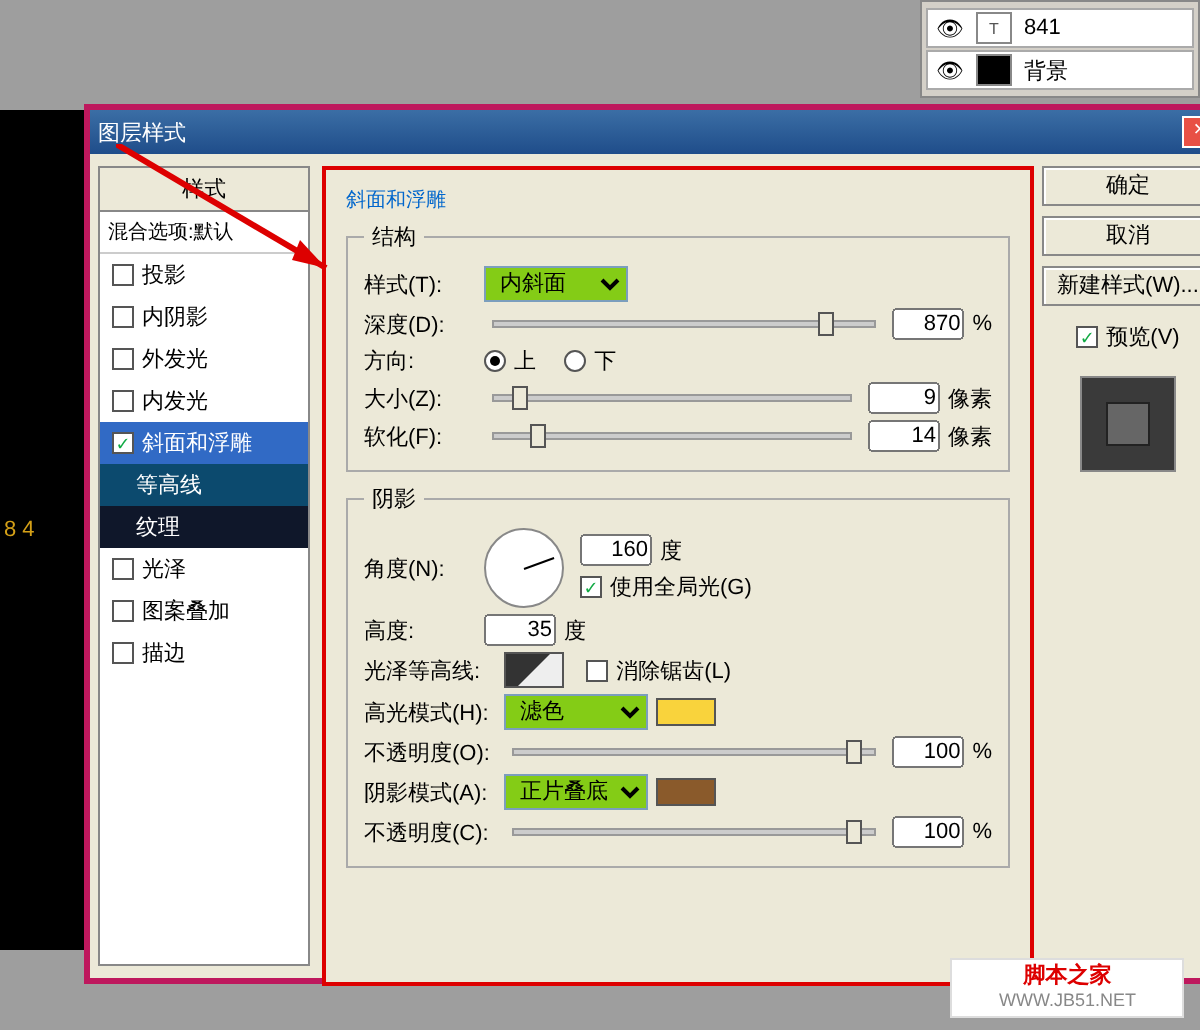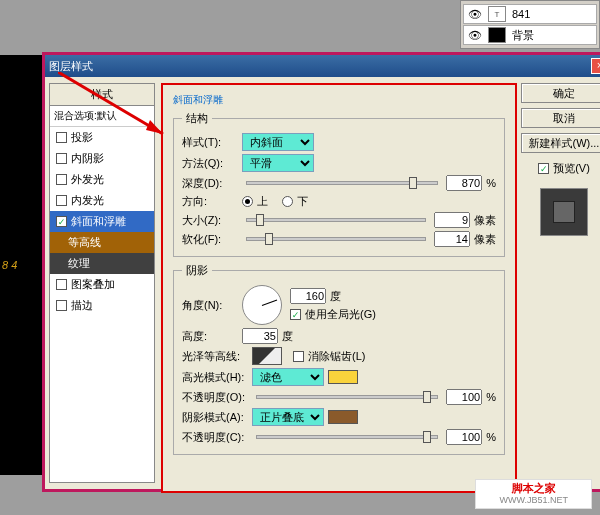--- a/index.html
+++ b/index.html
@@ -12,47 +12,47 @@
 .dialog{position:absolute;left:42px;top:52px;width:574px;height:440px;background:#ece9d8;border:3px solid #be185d}
 .titlebar{height:22px;background:linear-gradient(#3b6ea5,#1f4d8a);color:#fff;display:flex;align-items:center;padding:0 4px;justify-content:space-between}
 .closebox{width:18px;height:16px;background:#e85045;color:#fff;border:1px solid #fff;text-align:center;line-height:12px;cursor:pointer}
 .dlg-body{display:flex;height:calc(100% - 22px)}
 .left-col{width:106px;border:1px solid #888;margin:6px 4px;background:#fff}
 .lc-head{background:#ece9d8;border-bottom:1px solid #888;padding:3px 4px;text-align:center}
 .blend{border-bottom:1px solid #ccc;padding:3px 4px;font-size:10px}
 .style-item{padding:3px 4px 3px 6px;display:flex;align-items:center;gap:4px}
 .style-item .cb{width:11px;height:11px;border:1px solid #555;background:#fff;display:inline-flex;align-items:center;justify-content:center;font-size:9px;color:#1a4}
 .style-item.sel{background:#316ac5;color:#fff}
-.style-item.sub{padding-left:18px;background:#404040;color:#fff}
-.style-item.sub.active{background:#a16207}
+.style-item.sub{padding-left:18px;background:#0f172a;color:#fff}
+.style-item.sub.active{background:#0c4a6e}
 .mid-col{flex:1;margin:6px 2px;position:relative}
 .redbox{border:2px solid #d00;height:410px;padding:6px 10px;background:#ece9d8}
 .section-title{color:#06c;font-size:10px;margin:2px 0 4px}
 fieldset{border:1px solid #aaa;padding:4px 8px 6px;margin-bottom:6px}
 legend{padding:0 4px}
 .row{display:flex;align-items:center;margin:3px 0;gap:4px}
 .row .lab{width:56px;text-align:left}
-select,input[type=text]{border:1px solid #7b9ebd;background:#5eead4;height:18px;padding:0 3px}
+select,input[type=text]{border:1px solid #7b9ebd;background:#84cc16;height:18px;padding:0 3px}
 select{width:72px}
 .num{width:36px;text-align:right}
 .slider{flex:1;height:4px;background:#ccc;position:relative;border:1px solid #999;margin:0 4px}
 .slider .knob{position:absolute;top:-5px;width:8px;height:12px;background:#ece9d8;border:1px solid #555}
 .radio{width:11px;height:11px;border:1px solid #555;border-radius:50%;background:#fff;display:inline-flex;align-items:center;justify-content:center}
 .radio.on::after{content:"";width:5px;height:5px;background:#000;border-radius:50%}
 .angle-widget{width:40px;height:40px;border:1px solid #888;border-radius:50%;position:relative;background:#fff}
 .angle-widget::after{content:"";position:absolute;left:50%;top:50%;width:16px;height:1px;background:#000;transform-origin:left;transform:rotate(-20deg)}
 .cb2{width:11px;height:11px;border:1px solid #555;background:#fff;display:inline-flex;align-items:center;justify-content:center;font-size:9px;color:#1a4}
 .contour{width:30px;height:18px;border:1px solid #555;background:linear-gradient(135deg,#333 49%,#eee 51%)}
 .swatch{width:30px;height:14px;border:1px solid #555}
 .right-col{width:86px;margin:6px 6px 6px 2px;display:flex;flex-direction:column;gap:5px}
 .btn{border:1px solid #888;background:#ece9d8;height:20px;text-align:center;line-height:18px;cursor:pointer;box-shadow:1px 1px 0 #fff inset}
 .preview{width:48px;height:48px;background:#3a3a3a;border:1px solid #888;margin:4px auto;display:flex;align-items:center;justify-content:center}
 .preview .inner{width:22px;height:22px;background:#666;border:1px solid #222}
 .arrow{position:absolute;left:58px;top:72px;width:110px;height:70px;pointer-events:none;z-index:5}
-.canvas-bg{position:absolute;left:0;top:55px;width:60px;height:420px;background:#000;color:#d4a017;font-size:48px;font-family:serif;display:flex;align-items:center;padding-left:2px;font-style:italic;overflow:hidden}
+.canvas-bg{position:absolute;left:0;top:55px;width:60px;height:420px;background:#000;color:#d4a017;font-size:48px;font-family:serif;display:flex;align-items:center;padding-left:2px;overflow:hidden}
 .watermark{position:absolute;right:8px;bottom:6px;background:#fff;padding:2px 23px;border:1px solid #ddd;color:#d00;font-weight:bold;font-size:14px;text-align:center;line-height:1.2}
 .watermark .url{color:#888;font-size:9px;font-weight:normal}
 </style>
 </head>
 <body>
 
 <div class="canvas-bg">
     <span>8 4</span>
   </div>
 
@@ -100,41 +100,41 @@
             <span>斜面和浮雕</span>
           </div>
           <div class="style-item sub active">
             <span>等高线</span>
           </div>
           <div class="style-item sub">
             <span>纹理</span>
           </div>
           <div class="style-item">
             <span class="cb"></span>
+            <span>光泽</span>
+          </div>
+          <div class="style-item">
+            <span class="cb"></span>
             <span>图案叠加</span>
           </div>
           <div class="style-item">
             <span class="cb"></span>
             <span>描边</span>
           </div>
         </div>
     </div>
 
     <div class="mid-col">
       <div class="redbox">
         <div class="section-title">斜面和浮雕</div>
         <fieldset>
           <legend>结构</legend>
           <div class="row">
               <span class="lab">样式(T):</span>
               <select><option>内斜面</option></select>
-            </div>
-          <div class="row">
-              <span class="lab">方法(Q):</span>
-              <select><option>平滑</option></select>
             </div>
           <div class="row">
               <span class="lab">深度(D):</span>
               <div class="slider">
                 <div class="knob" style="left:85%"></div>
               </div>
               <input class="num" value="870" style="">
               <span>%</span>
             </div>
           <div class="row"><span class="lab">方向:</span><span class="radio on"></span><span>上</span>&nbsp;&nbsp;<span class="radio"></span><span>下</span></div>

